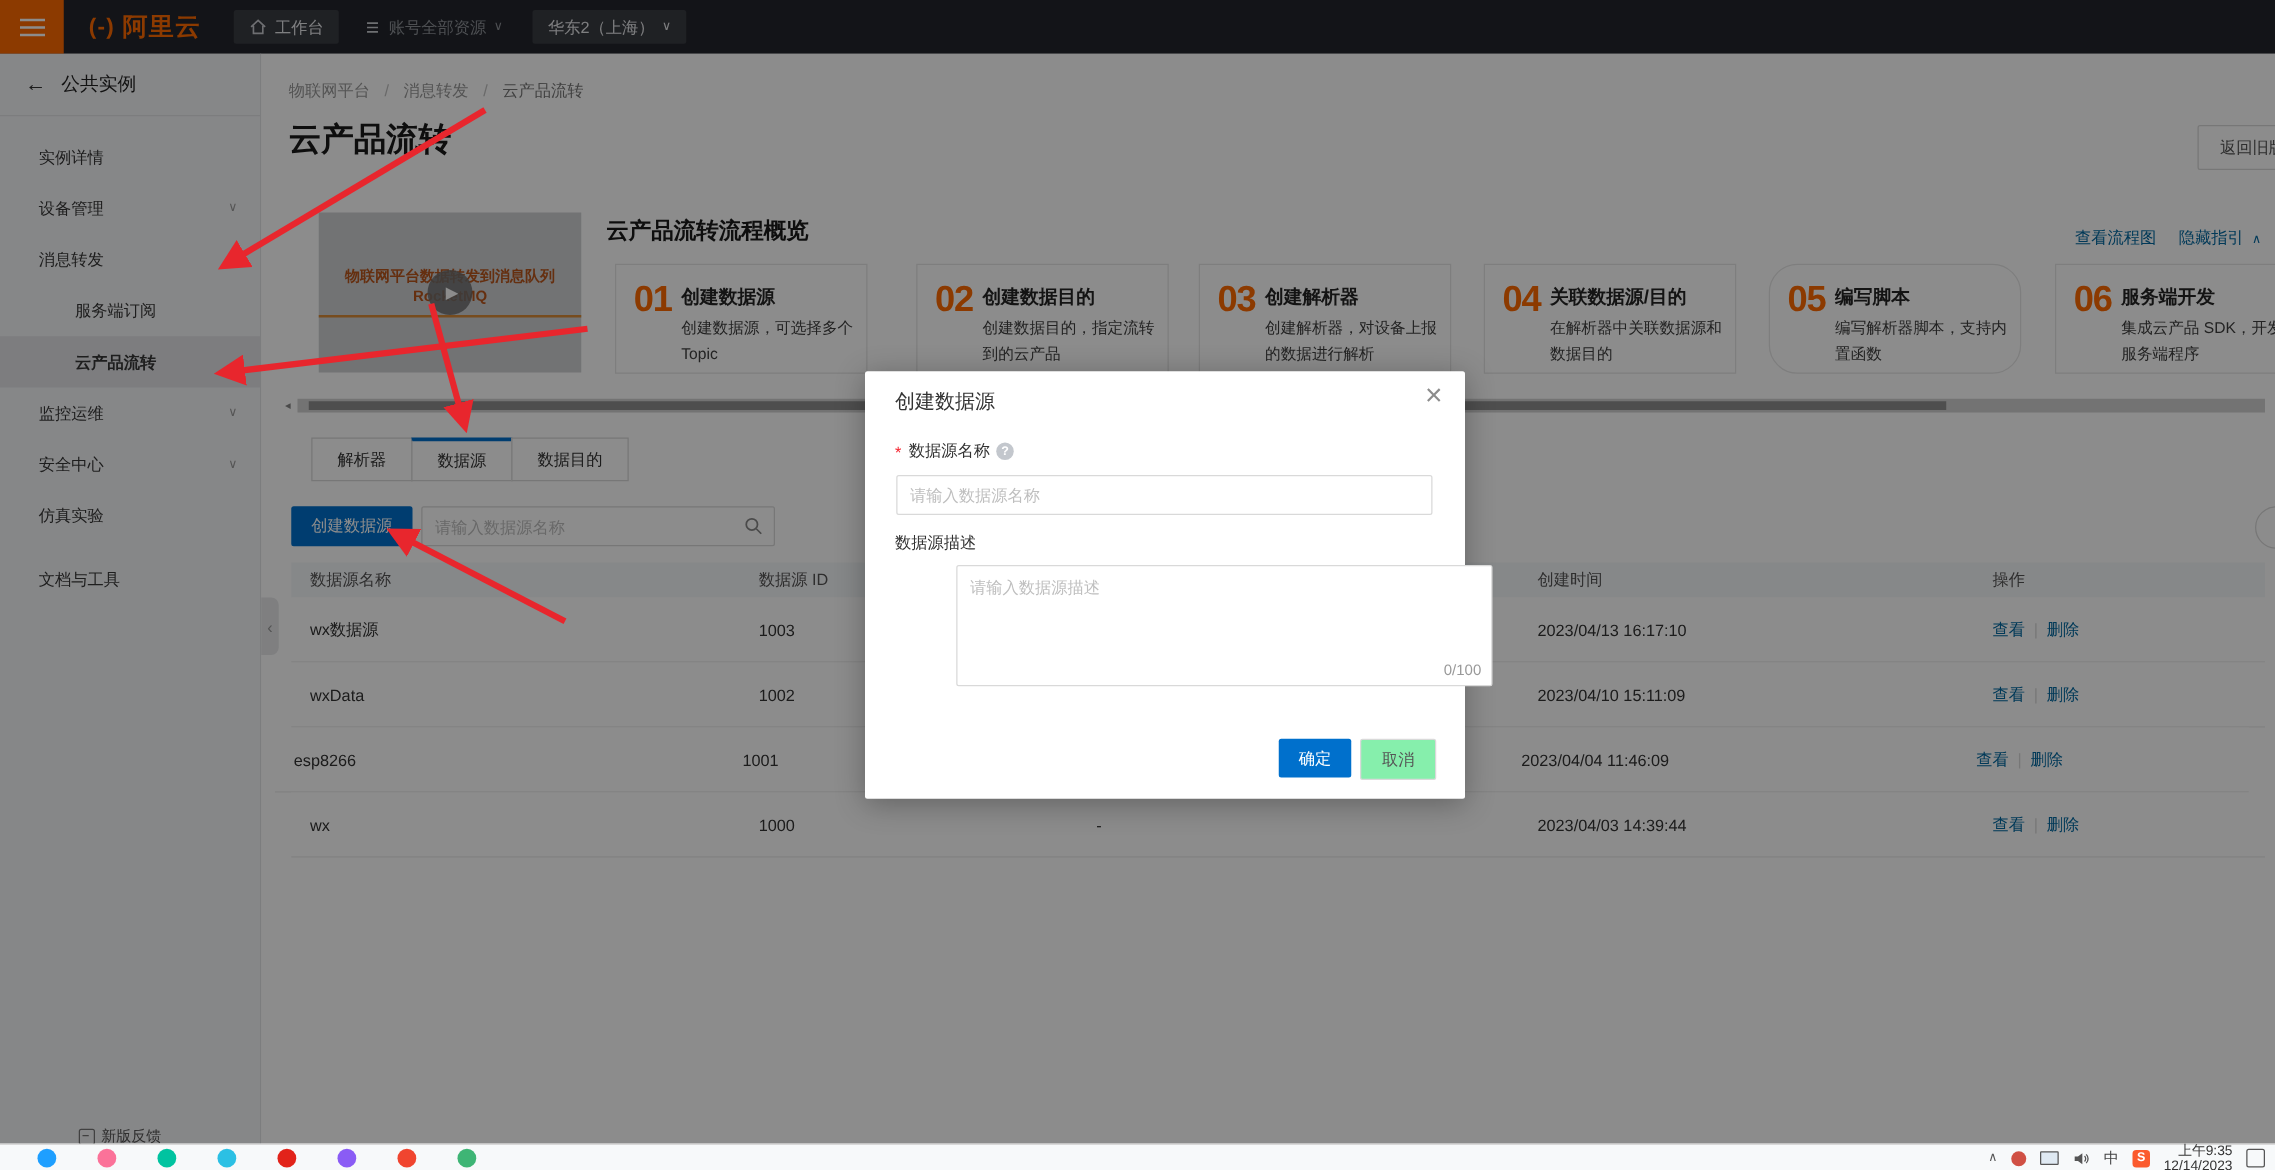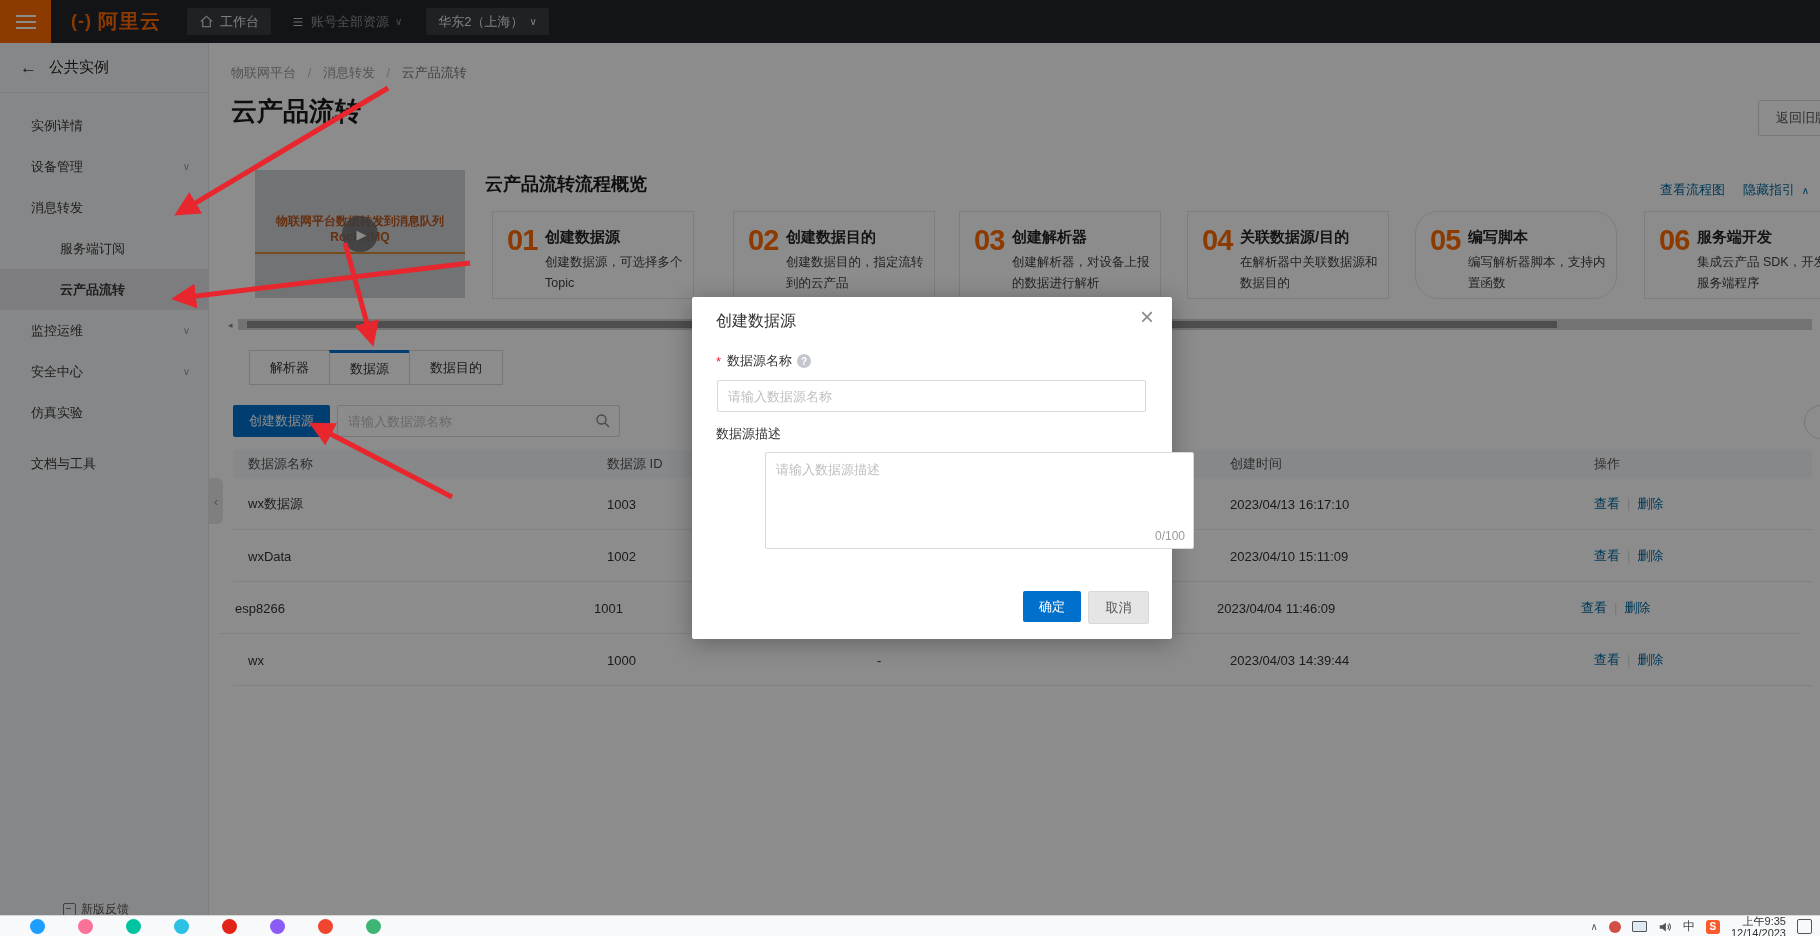--- a/index.html
+++ b/index.html
@@ -88,21 +88,21 @@
   .m-close{position:absolute;right:18px;top:8px;font-size:24px;color:#8c8c8c;line-height:1;cursor:pointer;}
   .m-label{position:absolute;left:24px;display:flex;align-items:center;gap:5px;color:#333;}
   .m-star{color:#f5222d;margin-right:1px;}
   .m-help{width:14px;height:14px;border-radius:50%;background:#c3c7cd;color:#fff;font-size:10px;font-weight:bold;display:flex;align-items:center;justify-content:center;}
   .m-input{position:absolute;left:25px;top:83px;width:429px;height:32px;box-sizing:border-box;border:1px solid #d9d9d9;border-radius:2px;padding:0 10px;font-size:13px;outline:none;font-family:inherit;}
   .m-input::placeholder,.m-ta::placeholder{color:#bfbfbf;}
   .m-tawrap{position:absolute;left:25px;top:155px;width:429px;height:97px;margin-left:48px;}
   .m-ta{width:100%;height:100%;box-sizing:border-box;border:1px solid #d9d9d9;border-radius:2px;resize:none;padding:8px 10px;font-size:13px;outline:none;font-family:inherit;}
   .m-count{position:absolute;right:9px;bottom:6px;color:#999;font-size:12px;}
   .m-ok{position:absolute;left:331px;top:294px;width:58px;height:31px;font-size:13px;}
-  .m-cancel{position:absolute;left:396px;top:294px;width:59px;height:31px;background:#e5e5e5;border:1px solid #d9d9d9;border-radius:2px;color:#555;display:flex;align-items:center;justify-content:center;text-align:center;}
+  .m-cancel{position:absolute;left:396px;top:294px;width:59px;height:31px;background:#86efac;border:1px solid #d9d9d9;border-radius:2px;color:#555;display:flex;align-items:center;justify-content:center;text-align:center;}
   
   .arrows{left:0;top:0;width:1820px;height:936px;z-index:70;pointer-events:none;}
   
   .taskbar{left:0;top:915px;width:1820px;height:21px;background:#f7f9fa;border-top:1px solid #d9d9d9;box-sizing:border-box;z-index:80;display:flex;align-items:center;}
   .tb-apps{display:flex;align-items:center;gap:33px;margin-left:30px;}
   .tb-dot{width:15px;height:15px;border-radius:50%;display:inline-block;}
   .tray{position:absolute;right:8px;top:0;height:21px;display:flex;align-items:center;gap:11px;color:#444;}
   .tray .mon{width:13px;height:9px;border:1.4px solid #555;border-radius:1px;background:#dfe9f2;}
   .tray .sbadge{width:14px;height:14px;border-radius:3px;background:#fb5a2d;color:#fff;font-size:10px;font-weight:bold;display:flex;align-items:center;justify-content:center;}
   .tray .clock{text-align:right;font-size:11px;line-height:12px;color:#333;}

